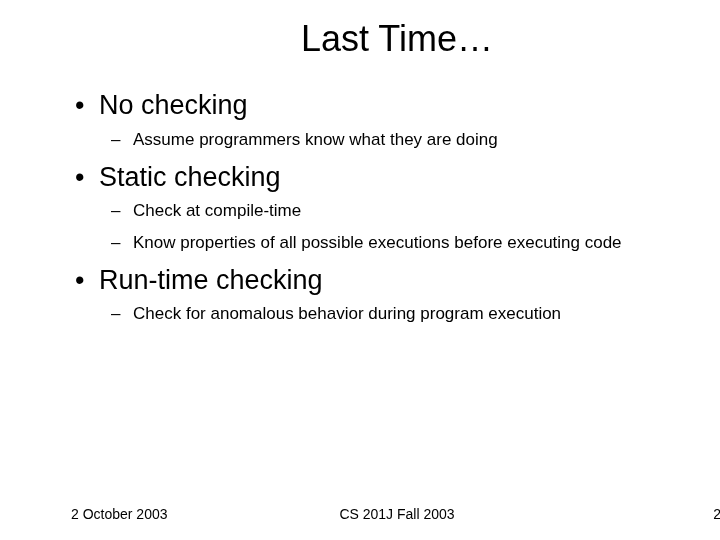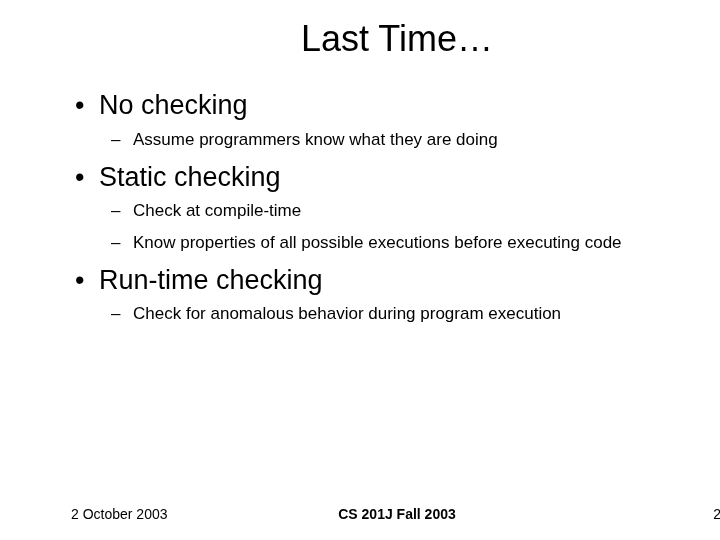--- a/index.html
+++ b/index.html
@@ -69,21 +69,20 @@
       padding: 0 36px 0 34px;
       display: flex;
       justify-content: space-between;
       align-items: flex-end;
       font-size: 14px;
     }
     .footer-center {
       position: absolute;
       left: 50%;
       transform: translateX(-50%);
-      font-weight: bold;
     }
   </style>
 </head>
 <body>
 
 <div class="slide">
   <h1 class="title">Last Time…</h1>
 
   <div class="content">
 

